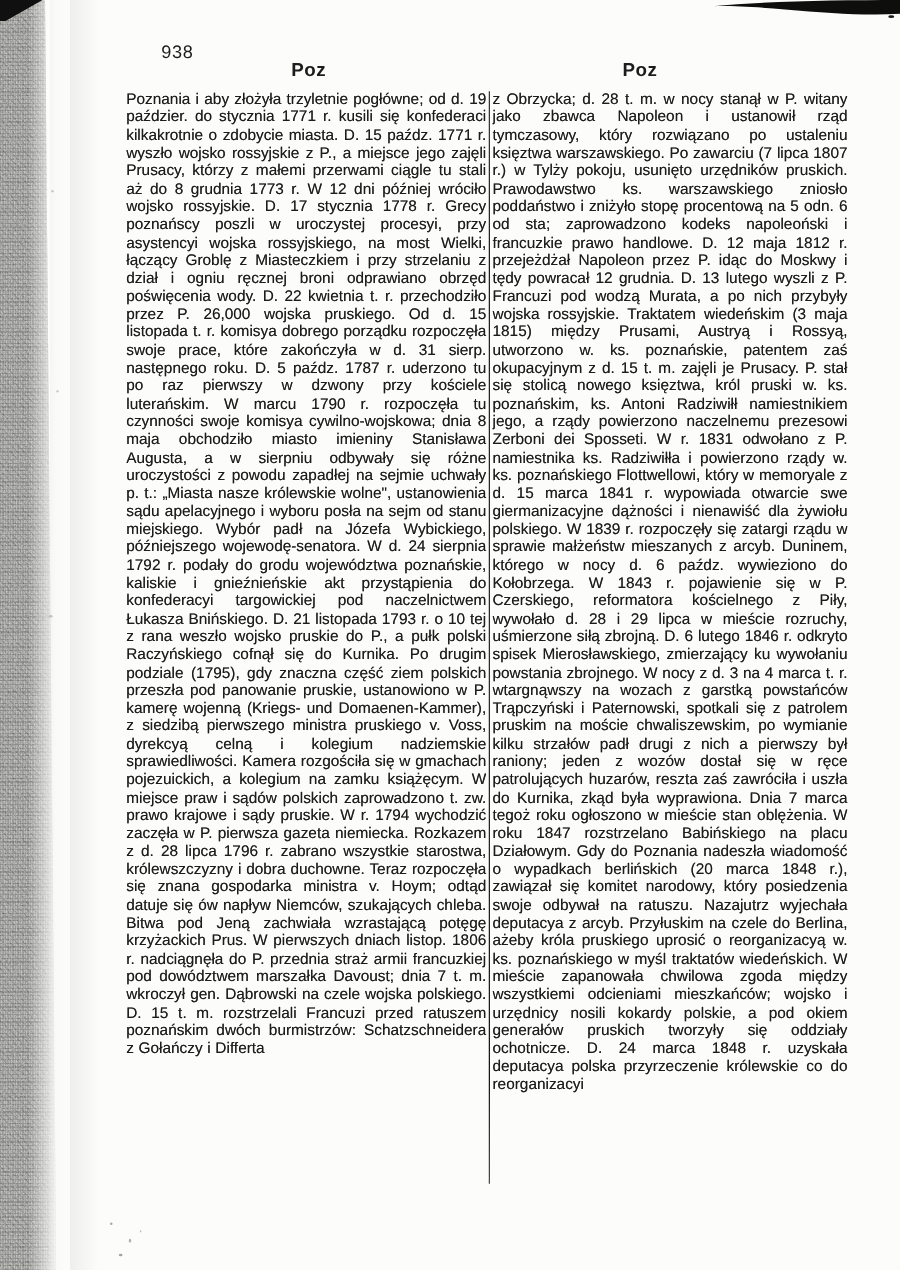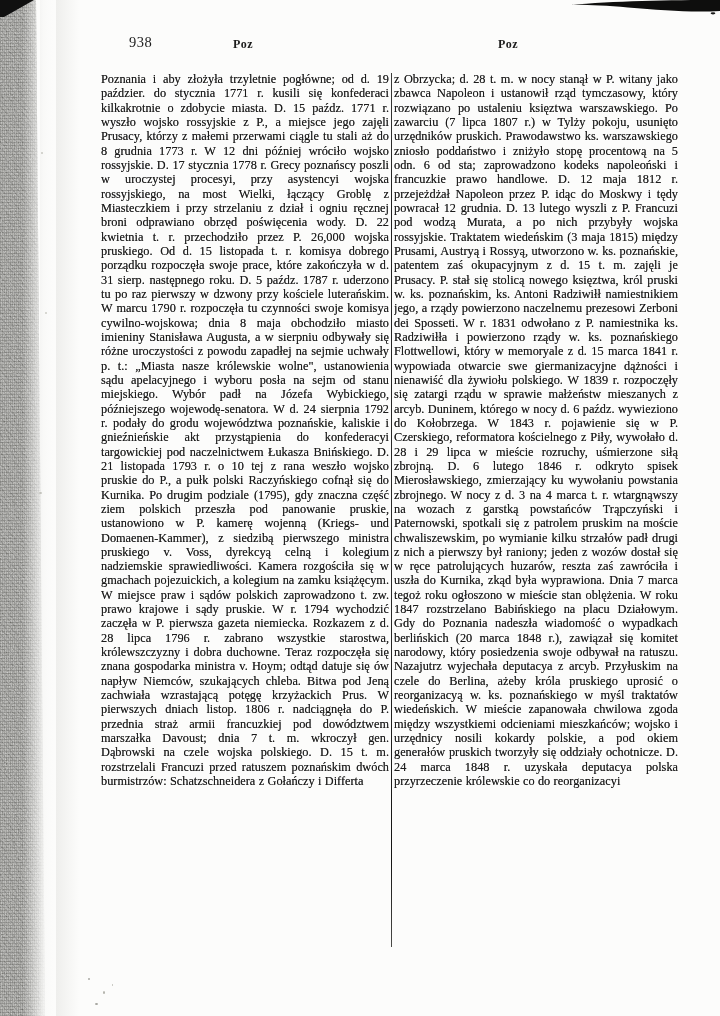--- a/index.html
+++ b/index.html
@@ -6,21 +6,21 @@
     margin: 0;
     padding: 0;
     background: #ffffff;
   }
   .page {
     position: relative;
     width: 720px;
     height: 1016px;
     background: #fcfcfb;
     overflow: hidden;
-    font-family: Liberation Serif, serif;
+    font-family: Liberation Sans, sans-serif;
     color: #1c1c1c;
   }
 
   
   .noise-band {
     position: absolute;
     left: 0; top: 0;
     width: 46px; height: 1016px;
     clip-path: polygon(0 0, 36px 0, 45px 100%, 0 100%);
     background-color: #b7b7b2;
@@ -65,22 +65,22 @@
   .sp6 { left: 45px;  top: 312px;  width: 2px; height: 2px; background: #cdcdc6; }
   .sp7 { left: 39px;  top: 492px;  width: 3px; height: 2px; background: #c2c2bb; }
 
   
   .header { position: absolute; top: 34px; left: 0; width: 720px; height: 22px; }
   .page-number {
     position: absolute; left: 129px; top: 0;
     font-size: 14.5px; font-weight: 400; letter-spacing: .5px;
   }
   .running-title {
-    position: absolute; top: 3px;
-    font-size: 12px; font-weight: 700; letter-spacing: .4px;
+    position: absolute; top: 14px;
+    font-size: 15px; font-weight: 700; letter-spacing: .4px;
   }
   .rt-left  { left: 233px; }
   .rt-right { left: 498px; }
 
   
   .text-area {
     position: absolute;
     left: 101px; top: 72px;
     width: 578px; height: 876px;
     display: flex;

